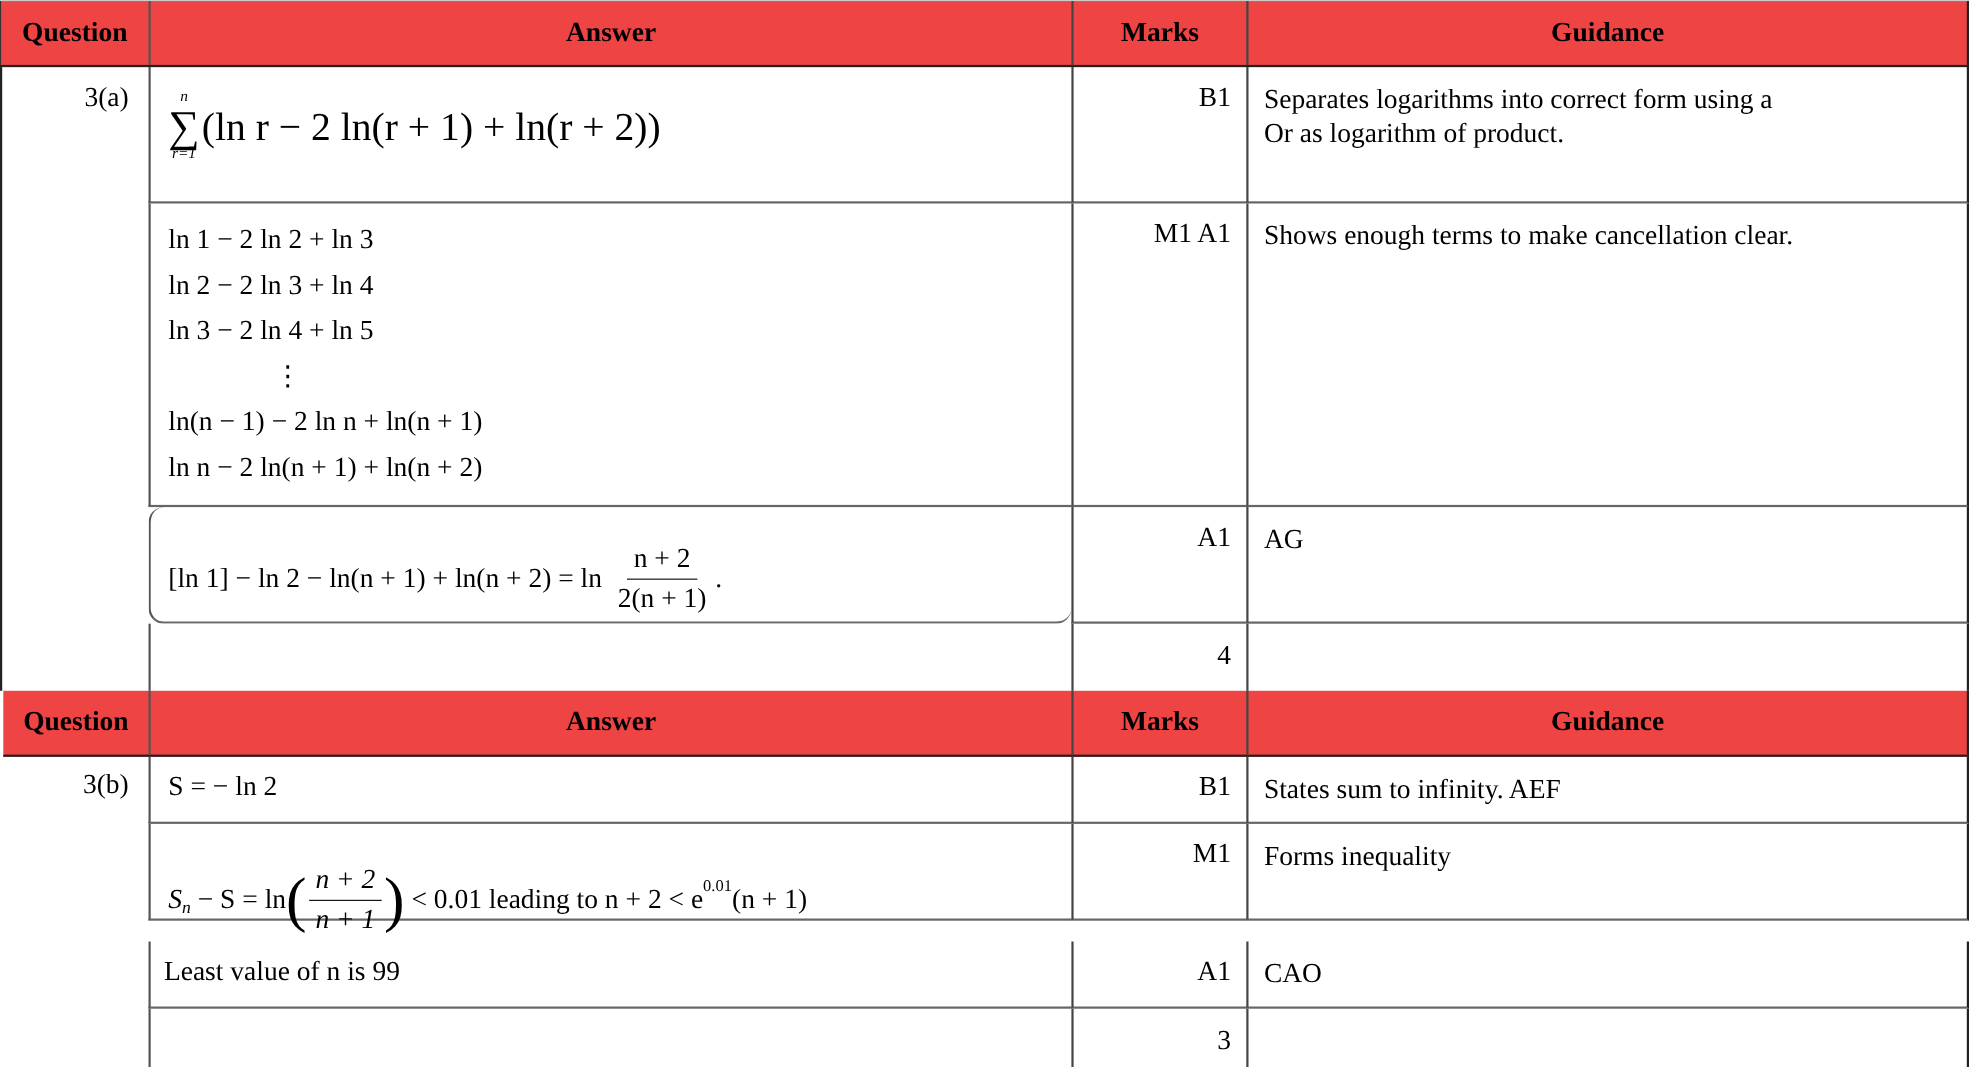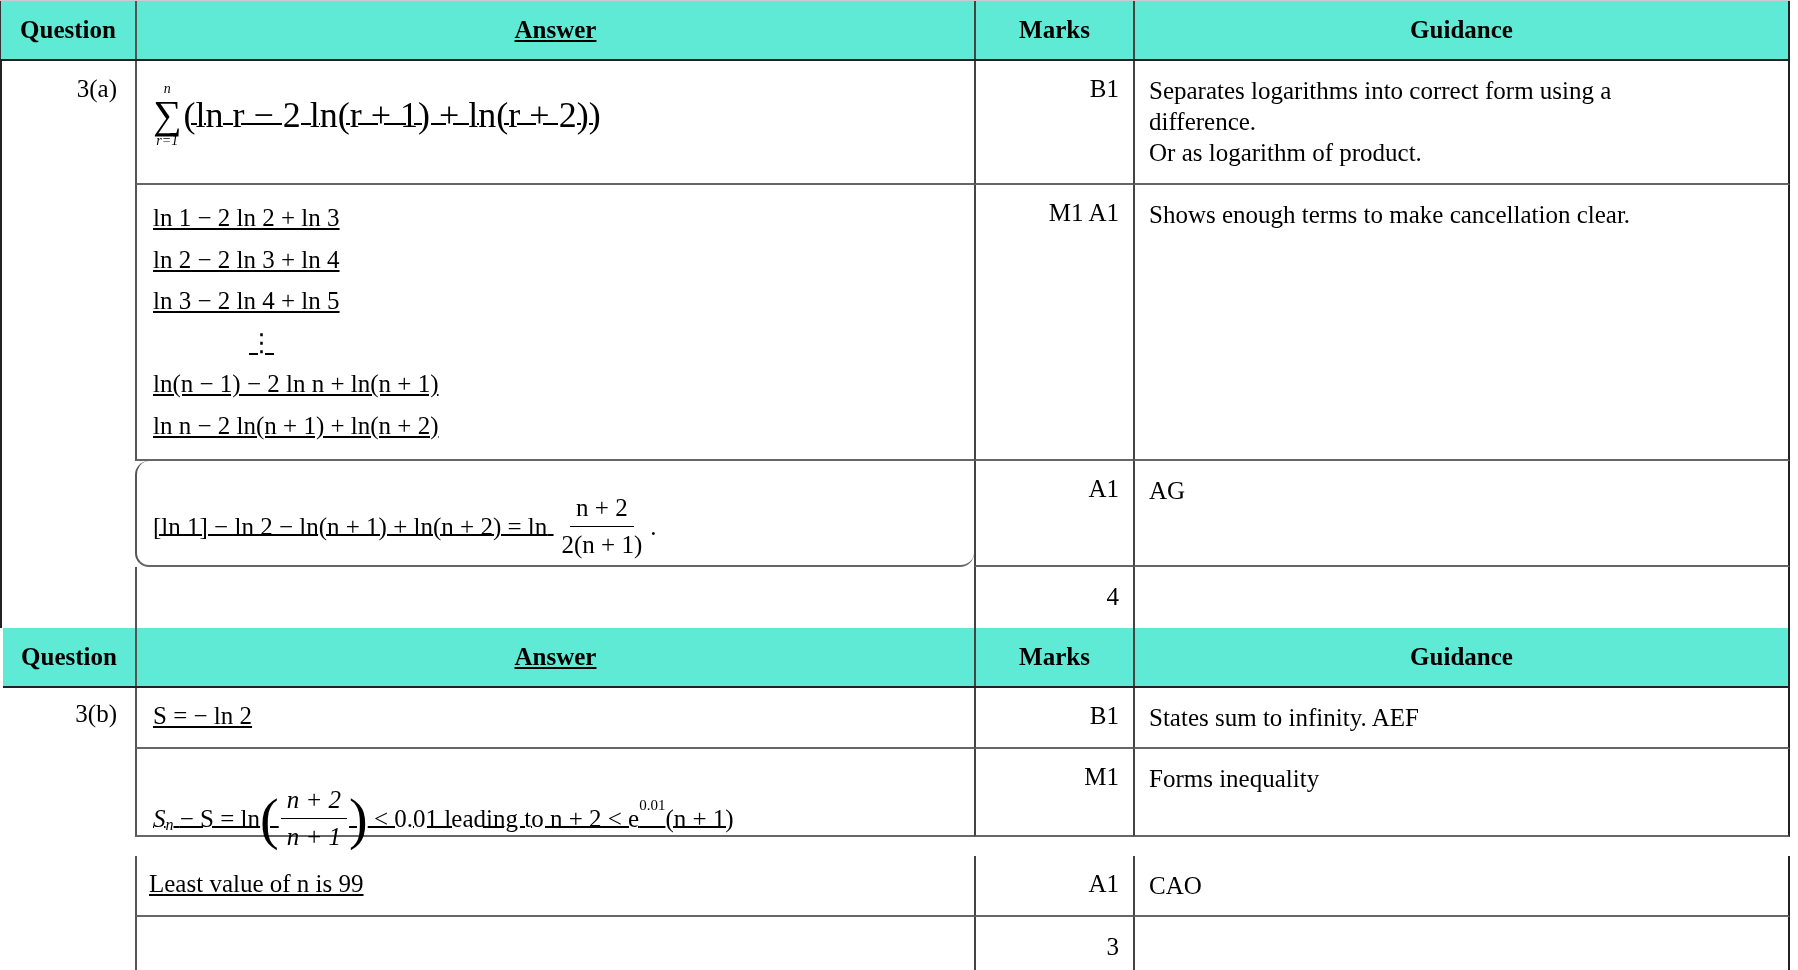--- a/index.html
+++ b/index.html
@@ -1,24 +1,24 @@
 <!DOCTYPE html>
 <html><head>
 <meta charset="utf-8">
 <style>
   html, body { margin:0; padding:0; background:#fff; }
   body { width:1798px; height:970px; position:relative; overflow:hidden;
          font-family:"Liberation Serif","DejaVu Serif",serif; color:#000; }
   .tbl { position:absolute; left:0; width:1790px; }
   .row { position:absolute; left:0; width:1790px; box-sizing:border-box; }
   .cell { position:absolute; top:0; bottom:0; box-sizing:border-box; }
-  .hdr { background:#5eead4; border-bottom:2px solid #222; }
+  .hdr { background:#ef4444; border-bottom:2px solid #222; }
   .hdr .cell { font-weight:bold; font-size:25px; display:flex; align-items:center; justify-content:center; }
   .c-q { left:0; width:135px; }
-  .c-a { left:135px; width:839px; border-left:2px solid #555;text-decoration:underline; }
+  .c-a { left:135px; width:839px; border-left:2px solid #555; }
   .c-m { left:974px; width:159px; border-left:2px solid #444; }
   .c-g { left:1133px; width:657px; border-left:2px solid #444; border-right:2px solid #222; }
   .body .cell { font-size:25px; }
   .body .c-a, .body .c-m, .body .c-g { border-bottom:2px solid #666; }
   .q-label { position:absolute; top:14px; left:0; width:117px; text-align:right; font-size:25px; }
   .marks { text-align:right; padding:14px 14px 0 0; font-weight:normal; }
   .guid { padding:14px 12px 0 14px; line-height:31px; }
   .ans { padding:14px 0 0 16px; }
   .math i { font-style:italic; }
   .ml { line-height:41.5px; }
@@ -51,21 +51,20 @@
     <div class="cell c-a ans math" style="padding-top:20px;">
       <span class="sigma">
         <span class="lim">n</span>
         <span class="big">∑</span>
         <span class="lim">r=1</span>
       </span><span style="font-size:36px;vertical-align:middle;">(ln r − 2 ln(r + 1) + ln(r + 2))</span>
     </div>
     <div class="cell c-m marks">B1</div>
     <div class="cell c-g guid">
       <div>Separates logarithms into correct form using a</div>
-      <div>difference.</div>
       <div>Or as logarithm of product.</div>
     </div>
   </div>
 
   <div class="row body" style="top:185px;height:276px;">
     <div class="cell c-a ans math" style="padding-top:12px;">
       <div class="ml">ln 1 − 2 ln 2 + ln 3</div>
       <div class="ml">ln 2 − 2 ln 3 + ln 4</div>
       <div class="ml">ln 3 − 2 ln 4 + ln 5</div>
       <div class="ml" style="padding-left:96px;">⋮</div>

